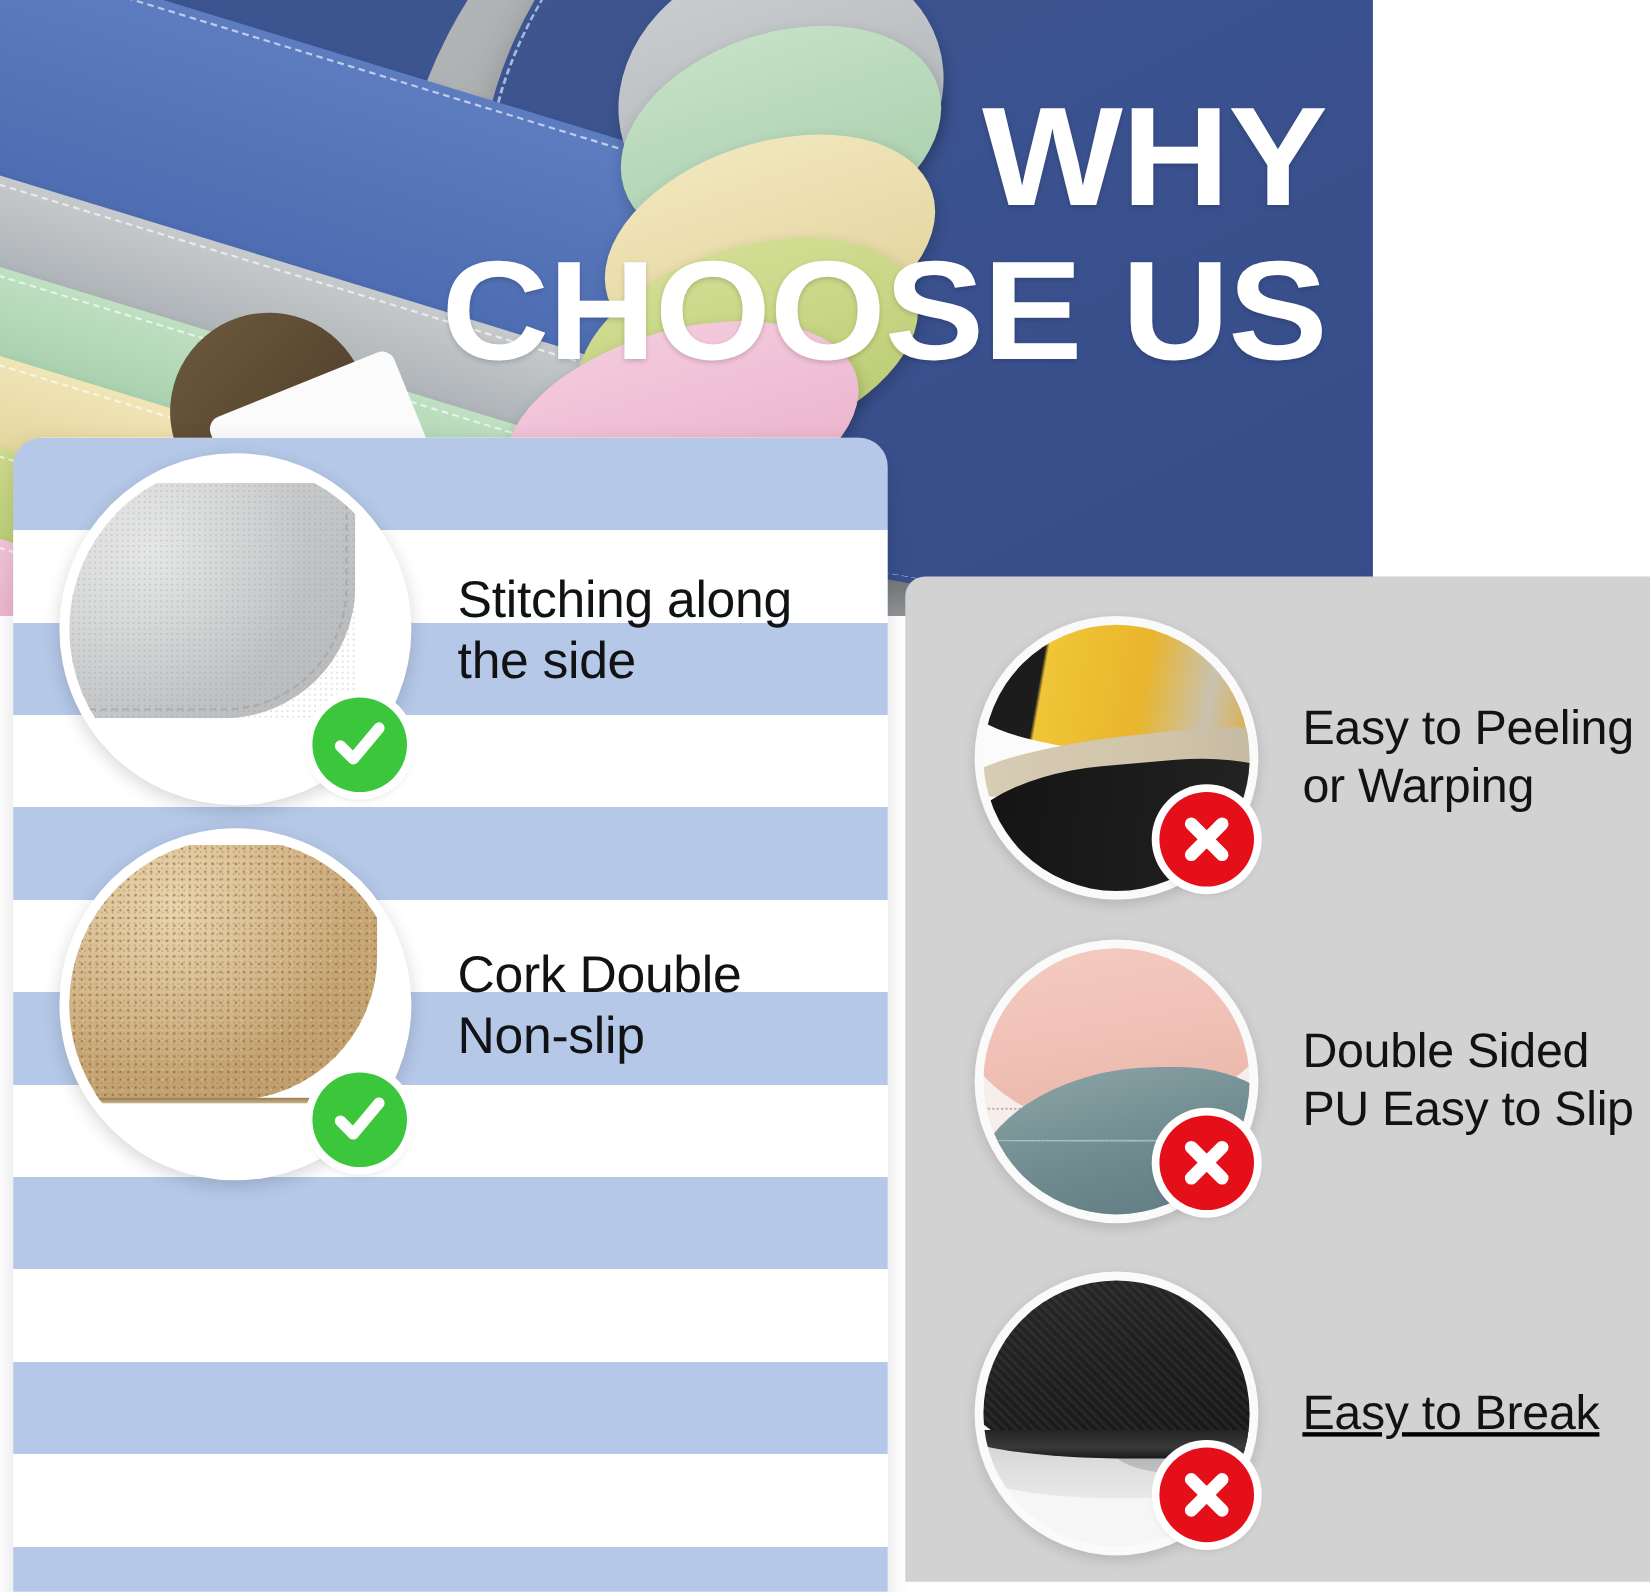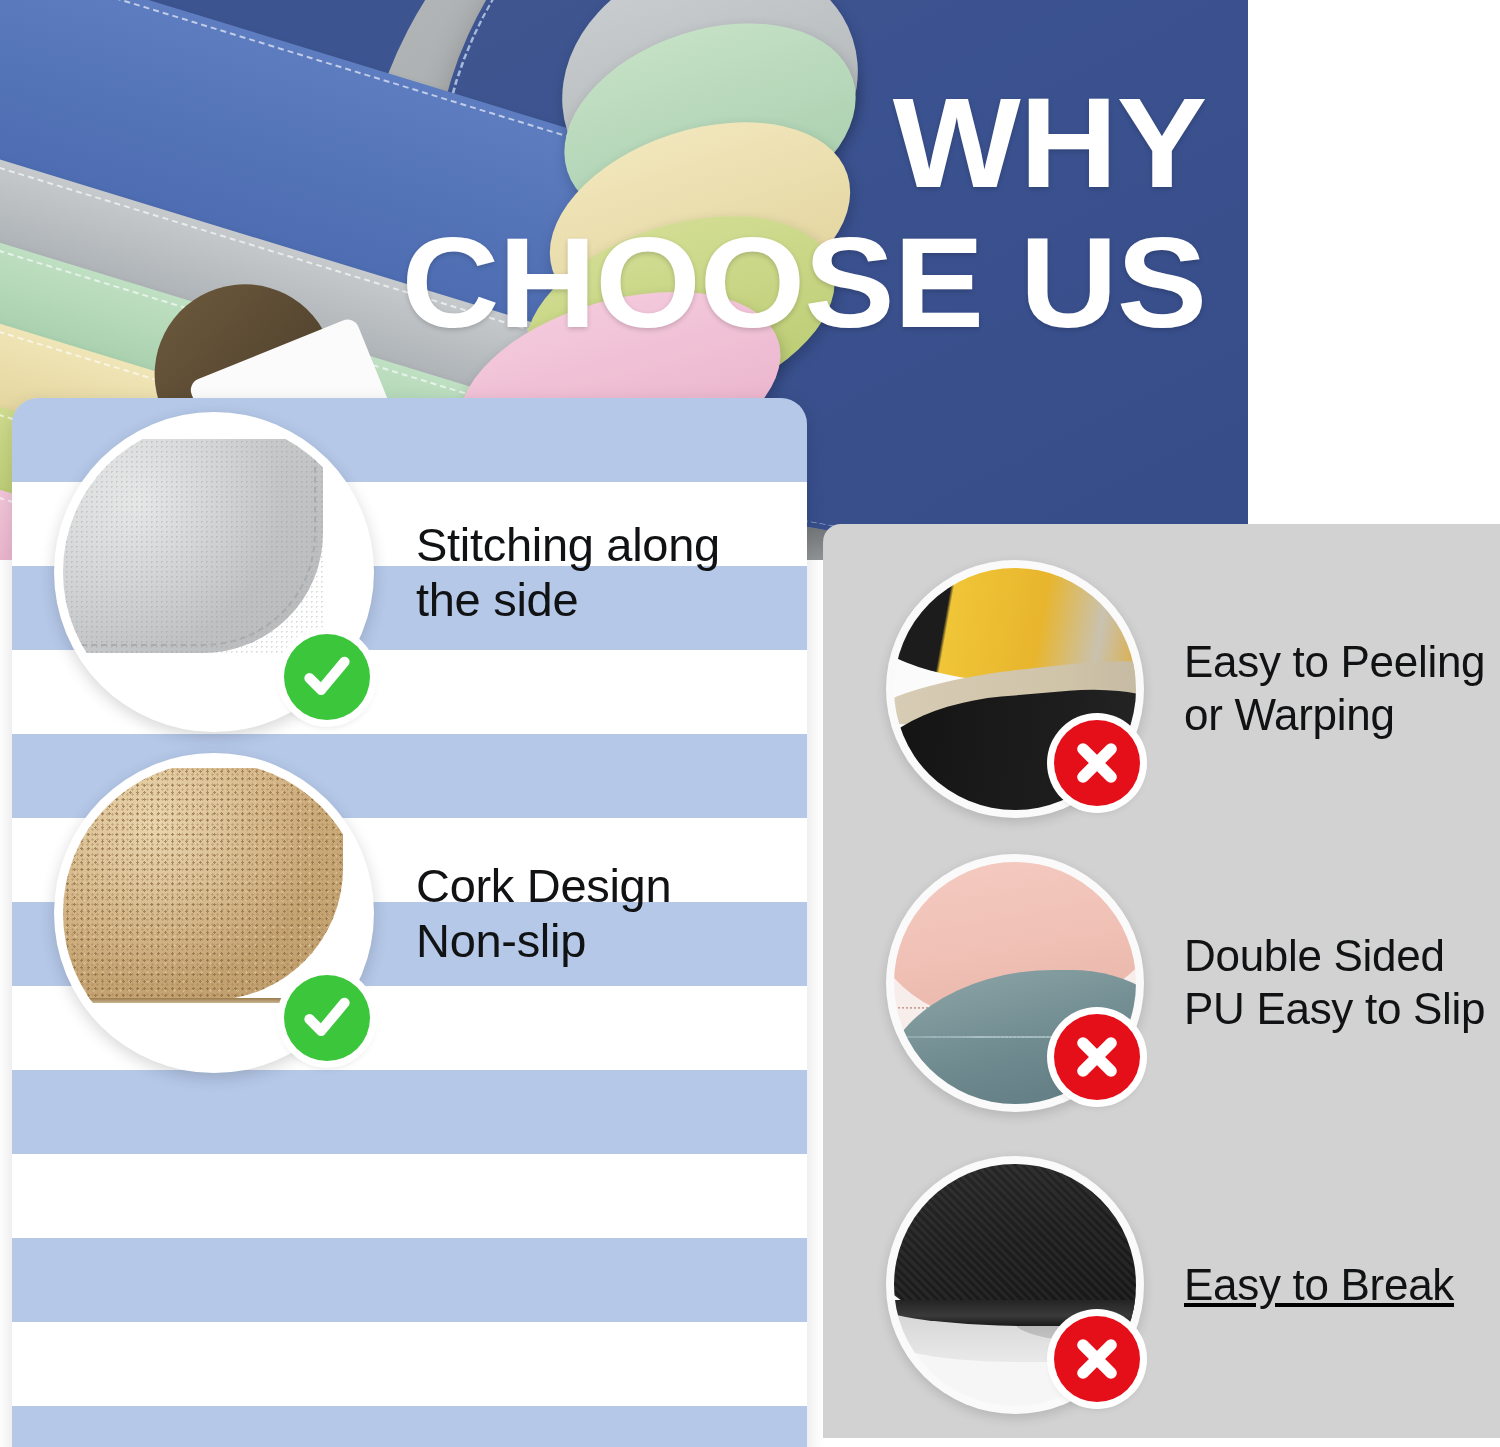--- a/index.html
+++ b/index.html
@@ -413,20 +413,20 @@
           <div class="circle-inset">
             <div class="sw-cork"></div>
           </div>
         </div>
         <div class="badge badge-ok">
           <svg viewBox="0 0 24 24">
               <path d="M4.5 12.5 L9.5 17.5 L19.5 5.5" fill="none" stroke="#ffffff" stroke-width="4.4" stroke-linecap="round" stroke-linejoin="round"></path>
             </svg>
         </div>
       </div>
-      <div class="feat-label">Cork Design
+      <div class="feat-label">Cork Double
 Non-slip</div>
     </div>
 
 
   </div>
 
 </div>
 
 </body></html>

